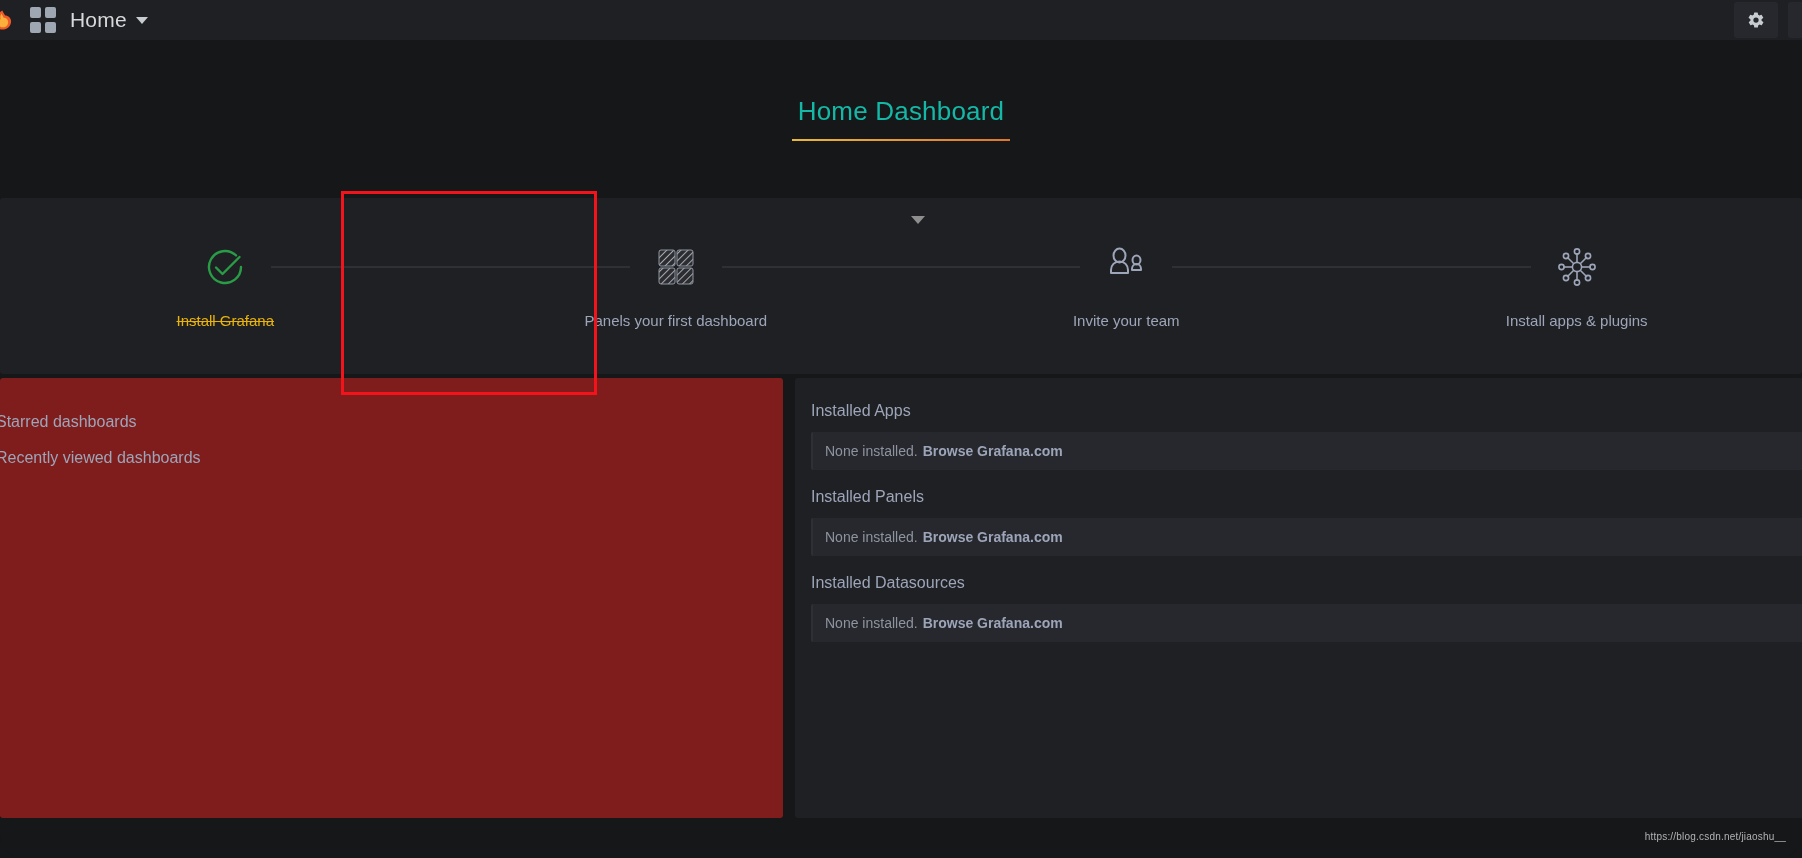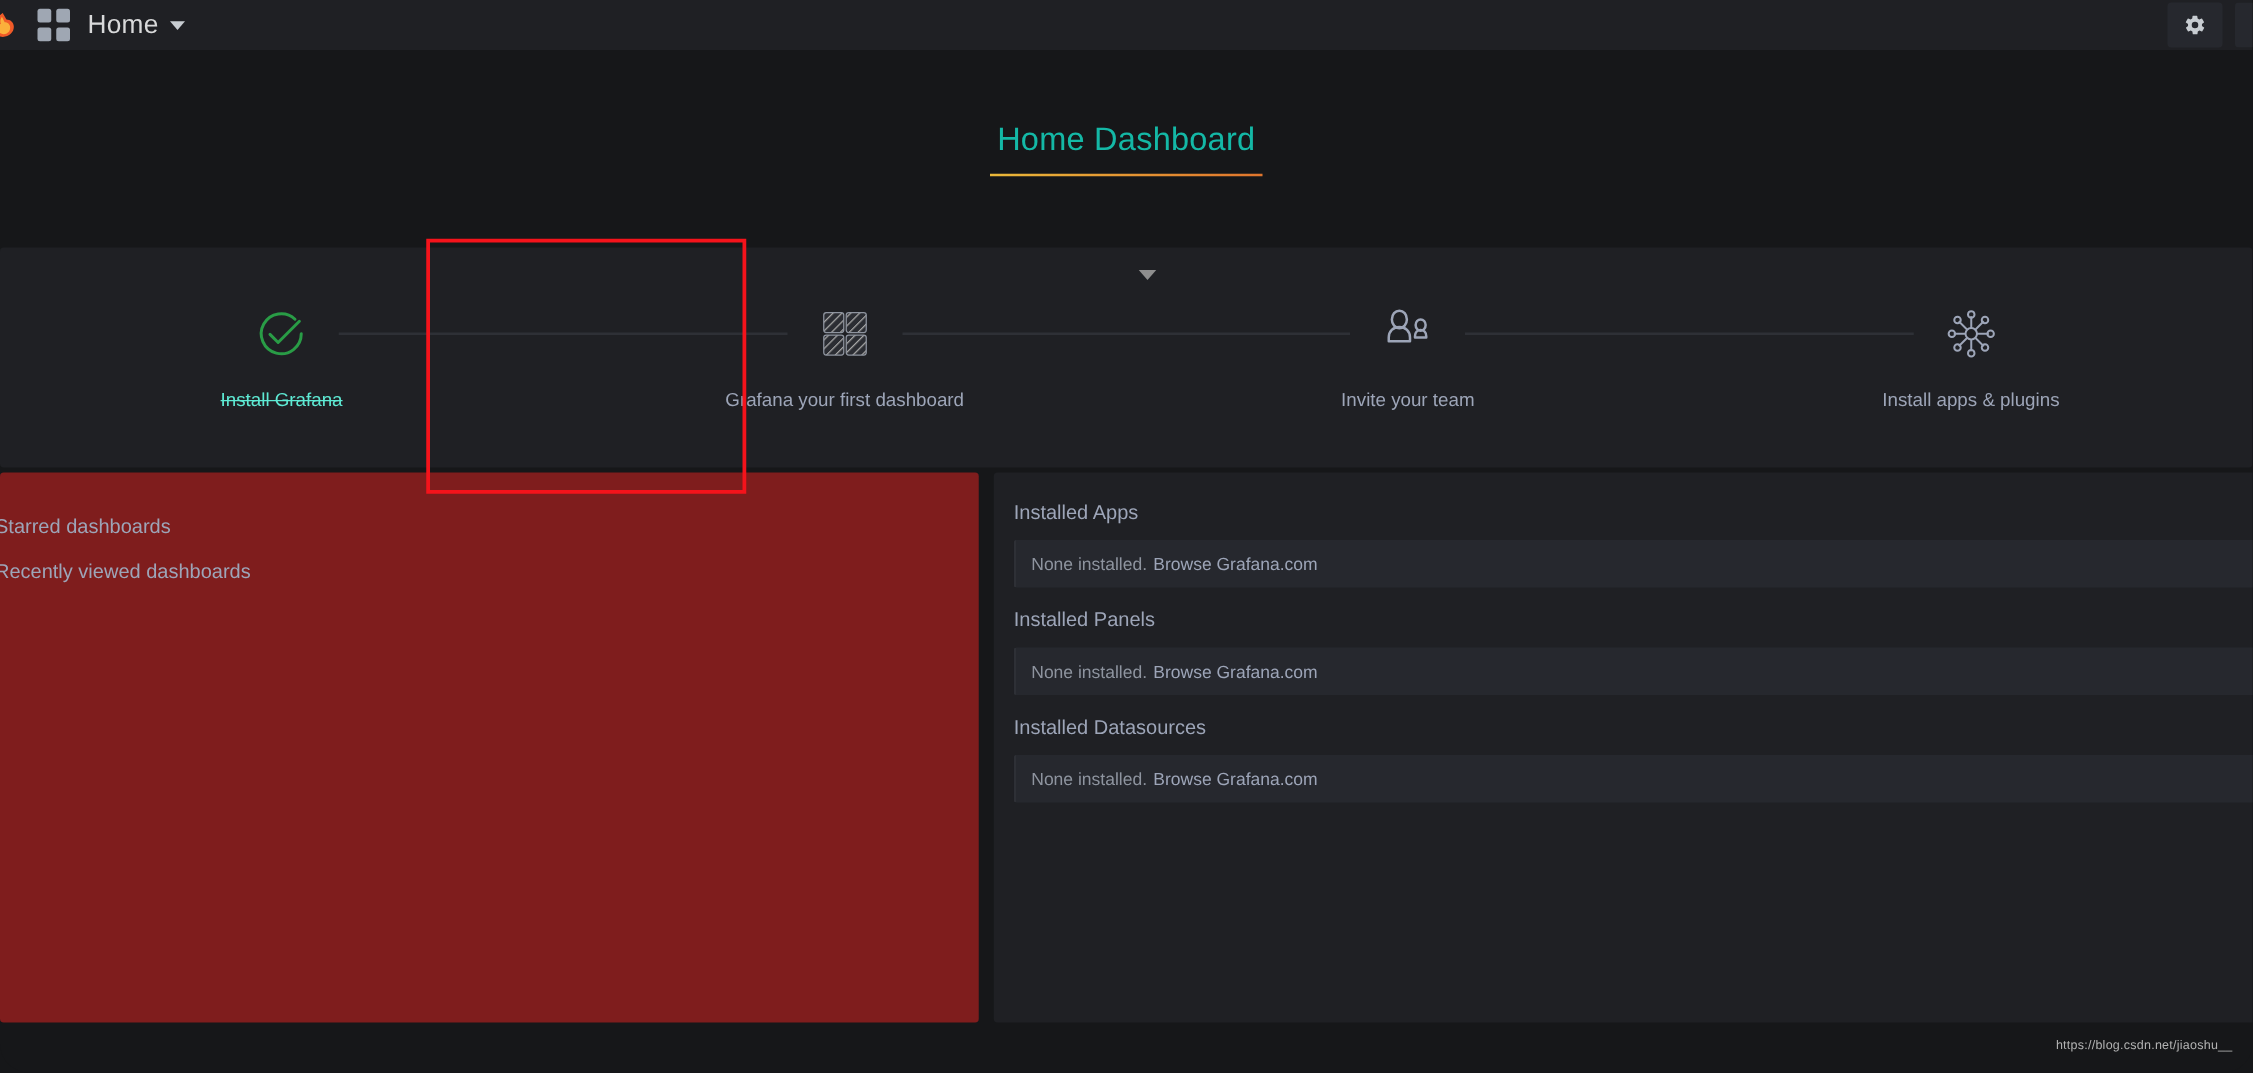--- a/index.html
+++ b/index.html
@@ -184,21 +184,21 @@
   }
   .step-label {
     margin-top: 18px;
     font-size: 15px;
     color: #9da5b8;
     text-align: center;
     white-space: nowrap;
   }
   .step-label.done {
     text-decoration: line-through;
-    color: #5eead4;
+    color: #eab308;
   }
   .step-cta {
     margin-top: 14px;
     display: inline-block;
     background: #299c46;
     color: #ffffff;
     font-size: 14px;
     font-weight: bold;
     padding: 7px 14px;
     border-radius: 3px;
@@ -261,21 +261,21 @@
     align-items: center;
     padding-left: 12px;
     font-size: 14px;
     color: #8e949f;
     border-radius: 2px;
     margin-bottom: 18px;
     width: 1044px;
   }
   .plugin-link {
     color: #9da5b8;
-    font-weight: normal;
+    font-weight: bold;
     margin-left: 5px;
     cursor: pointer;
   }
 
   
   .watermark {
     position: absolute;
     right: 16px;
     bottom: 16px;
     font-size: 10px;
@@ -363,21 +363,21 @@
                 <rect width="5" height="5" fill="#2b2d33"></rect>
                 <line x1="0" y1="0" x2="0" y2="5" stroke="#a9a9a9" stroke-width="2"></line>
               </pattern>
             </defs>
             <rect x="7" y="7" width="16" height="16" rx="2" fill="url(#hatch)" stroke="#8e949f" stroke-width="1"></rect>
             <rect x="25" y="7" width="16" height="16" rx="2" fill="url(#hatch)" stroke="#8e949f" stroke-width="1"></rect>
             <rect x="7" y="25" width="16" height="16" rx="2" fill="url(#hatch)" stroke="#8e949f" stroke-width="1"></rect>
             <rect x="25" y="25" width="16" height="16" rx="2" fill="url(#hatch)" stroke="#8e949f" stroke-width="1"></rect>
           </svg>
         </span>
-        <span class="step-label">Grafana your first dashboard</span>
+        <span class="step-label">Panels your first dashboard</span>
       </div>
 
       <div class="step">
         <span class="step-icon">
           <svg width="48" height="48" viewBox="0 0 48 48">
             <g fill="none" stroke="#9da5b8" stroke-width="2" stroke-linejoin="round">
               <path d="M30 26c0-3 2-5 4.5-5S39 23 39 26v1h-9z"></path>
               <ellipse cx="34.5" cy="17" rx="4" ry="4.5"></ellipse>
               <path d="M9 27c0-5 3.6-8.5 8.5-8.5S26 22 26 27v3H9z"></path>
               <ellipse cx="17.5" cy="12.5" rx="6" ry="7"></ellipse>

